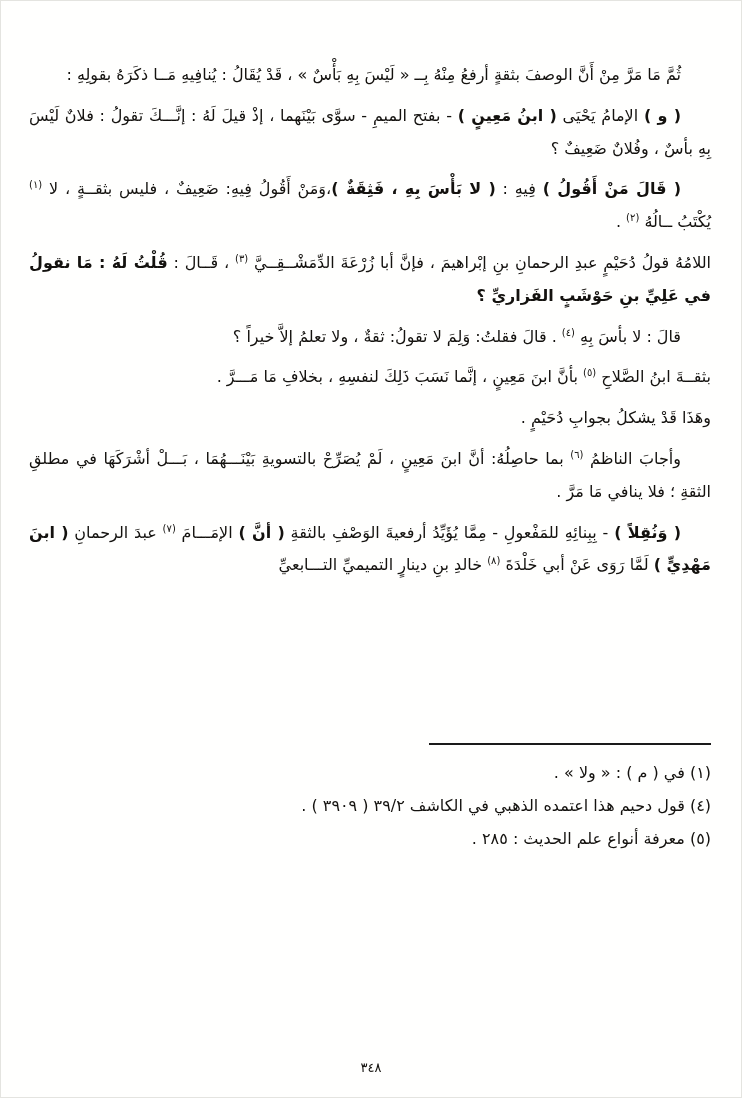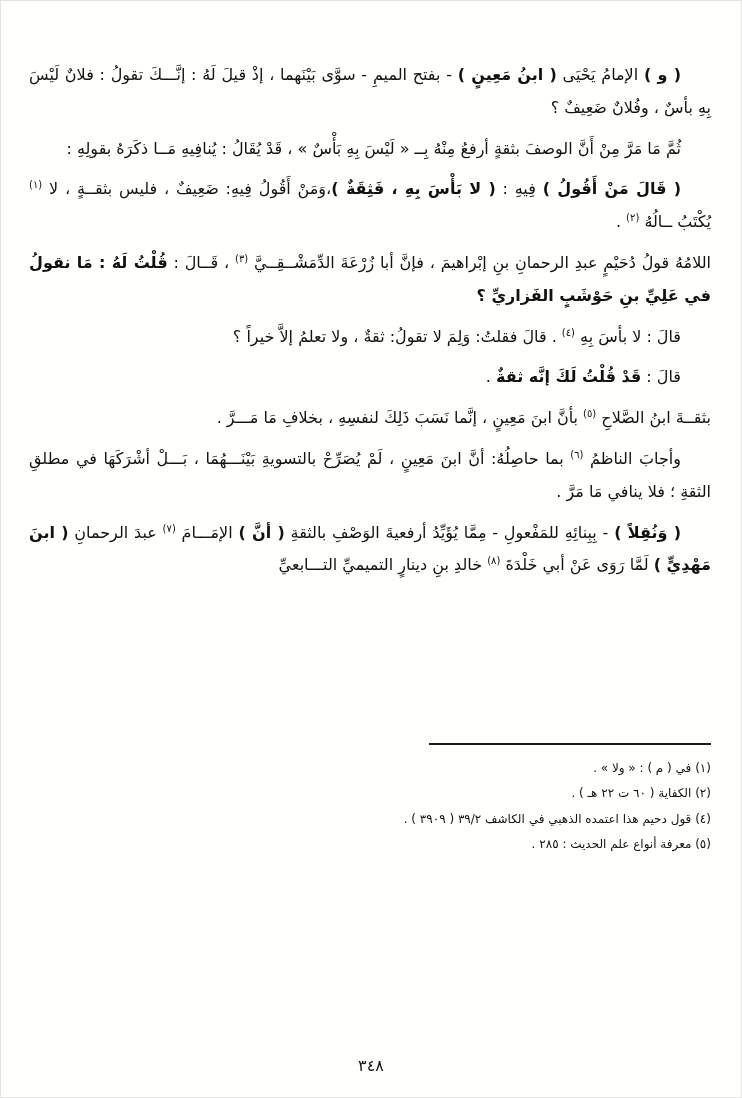--- a/index.html
+++ b/index.html
@@ -53,57 +53,56 @@
     margin: 0;
     border: none;
     border-top: 2px solid #1a1a1a;
   }
   .footnotes {
     position: absolute;
     top: 756px;
     right: 30px;
     left: 28px;
     text-align: justify;
-    font-size: 12px;
+    font-size: 16px;
     line-height: 1.95;
   }
   .footnote {
     margin: 0 0 2px 0;
     padding-right: 30px;
     text-indent: -30px;
   }
   .fn-num {
     white-space: nowrap;
   }
   .page-number {
     position: absolute;
     bottom: 22px;
     left: 0;
     right: 0;
     text-align: center;
-    font-size: 16px;
+    font-size: 13px;
     letter-spacing: 2px;
   }
 </style>
 </head>
 <body>
 
 <div class="page">
   <main class="body-text" id="body-text">
+      <p class="para indent"><span class="">ثُمَّ مَا مَرَّ مِنْ أَنَّ الوصفَ بثقةٍ أرفعُ مِنْهُ بِــ « لَيْسَ بِهِ بَأْسٌ » ، قَدْ يُقَالُ : يُنافِيهِ مَــا ذكَرَهُ بقولِهِ :</span></p>
       <p class="para indent"><span class="bold">( و )</span><span class=""> الإمامُ يَحْيَى </span><span class="bold">( ابنُ مَعِينٍ )</span><span class=""> - بفتح الميمِ - سوَّى بَيْنَهما ، إذْ قيلَ لَهُ : إنَّـــكَ تقولُ : فلانٌ لَيْسَ بِهِ بأسٌ ، وفُلانٌ ضَعِيفٌ ؟</span></p>
-      <p class="para indent"><span class="">ثُمَّ مَا مَرَّ مِنْ أَنَّ الوصفَ بثقةٍ أرفعُ مِنْهُ بِــ « لَيْسَ بِهِ بَأْسٌ » ، قَدْ يُقَالُ : يُنافِيهِ مَــا ذكَرَهُ بقولِهِ :</span></p>
       <p class="para indent"><span class="bold">( قَالَ مَنْ أَقُولُ )</span><span class=""> فِيهِ : </span><span class="bold">( لا بَأْسَ بِهِ ، فَثِقَةٌ )</span><span class="">،وَمَنْ أَقُولُ فِيهِ: ضَعِيفٌ ، فليس بثقــةٍ ، لا </span><span class=" fn-ref">(١)</span><span class=""> يُكْتَبُ ــالُهُ </span><span class=" fn-ref">(٢)</span><span class=""> .</span></p>
       <p class="para"><span class="">اللامُهُ قولُ دُحَيْمٍ عبدِ الرحمانِ بنِ إبْراهيمَ ، فإنَّ أبا زُرْعَةَ الدِّمَشْــقِــيَّ </span><span class=" fn-ref">(٣)</span><span class=""> ، قَــالَ : </span><span class="bold">قُلْتُ لَهُ : مَا نقولُ في عَلِيِّ بنِ حَوْشَبٍ الفَزاريِّ ؟</span></p>
       <p class="para indent"><span class="">قالَ : لا بأسَ بِهِ </span><span class=" fn-ref">(٤)</span><span class=""> . قالَ فقلتُ: وَلِمَ لا تقولُ: ثقةٌ ، ولا تعلمُ إلاَّ خيراً ؟</span></p>
-      <p class="para indent"><span class="">قالَ : </span><span class="bold">قَدْ قُلْتُ لَكَ إنَّه ثقةٌ</span><span class=""> .</span></p>
       <p class="para"><span class="">بثقــةَ ابنُ الصَّلاحِ </span><span class=" fn-ref">(٥)</span><span class=""> بأنَّ ابنَ مَعِينٍ ، إنَّما نَسَبَ ذَلِكَ لنفسِهِ ، بخلافِ مَا مَـــرَّ .</span></p>
+      <p class="para"><span class="">وهَذَا قَدْ يشكلُ بجوابِ دُحَيْمٍ .</span></p>
       <p class="para indent"><span class="">وأجابَ الناظمُ </span><span class=" fn-ref">(٦)</span><span class=""> بما حاصِلُهُ: أنَّ ابنَ مَعِينٍ ، لَمْ يُصَرِّحْ بالتسويةِ بَيْنَـــهُمَا ، بَـــلْ أشْرَكَهَا في مطلقِ الثقةِ ؛ فلا ينافي مَا مَرَّ .</span></p>
       <p class="para indent"><span class="bold">( وَنُقِلاً )</span><span class=""> - بِبِنائِهِ للمَفْعولِ - مِمَّا يُؤَيِّدُ أرفعيةَ الوَصْفِ بالثقةِ </span><span class="bold">( أنَّ )</span><span class=""> الإمَـــامَ </span><span class=" fn-ref">(٧)</span><span class=""> عبدَ الرحمانِ </span><span class="bold">( ابنَ مَهْدِيٍّ )</span><span class=""> لَمَّا رَوَى عَنْ أبي خَلْدَةَ </span><span class=" fn-ref">(٨)</span><span class=""> خالدِ بنِ دينارٍ التميميِّ التـــابعيِّ</span></p>
     </main>
   <hr class="footnote-sep">
   <section class="footnotes" id="footnotes">
       <p class="footnote"><span class="fn-num">(١) </span><span>في ( م ) : « ولا » .</span></p>
-      <p class="footnote"><span class="fn-num">(٢) </span><span>الكفاية ( ٦٠ ت ٢٢ هـ ) .</span></p>
       <p class="footnote"><span class="fn-num">(٤) </span><span>قول دحيم هذا اعتمده الذهبي في الكاشف ٣٩/٢ ( ٣٩٠٩ ) .</span></p>
       <p class="footnote"><span class="fn-num">(٥) </span><span>معرفة أنواع علم الحديث : ٢٨٥ .</span></p>
     </section>
   <div class="page-number">٣٤٨</div>
 </div>
 
 </body></html>

